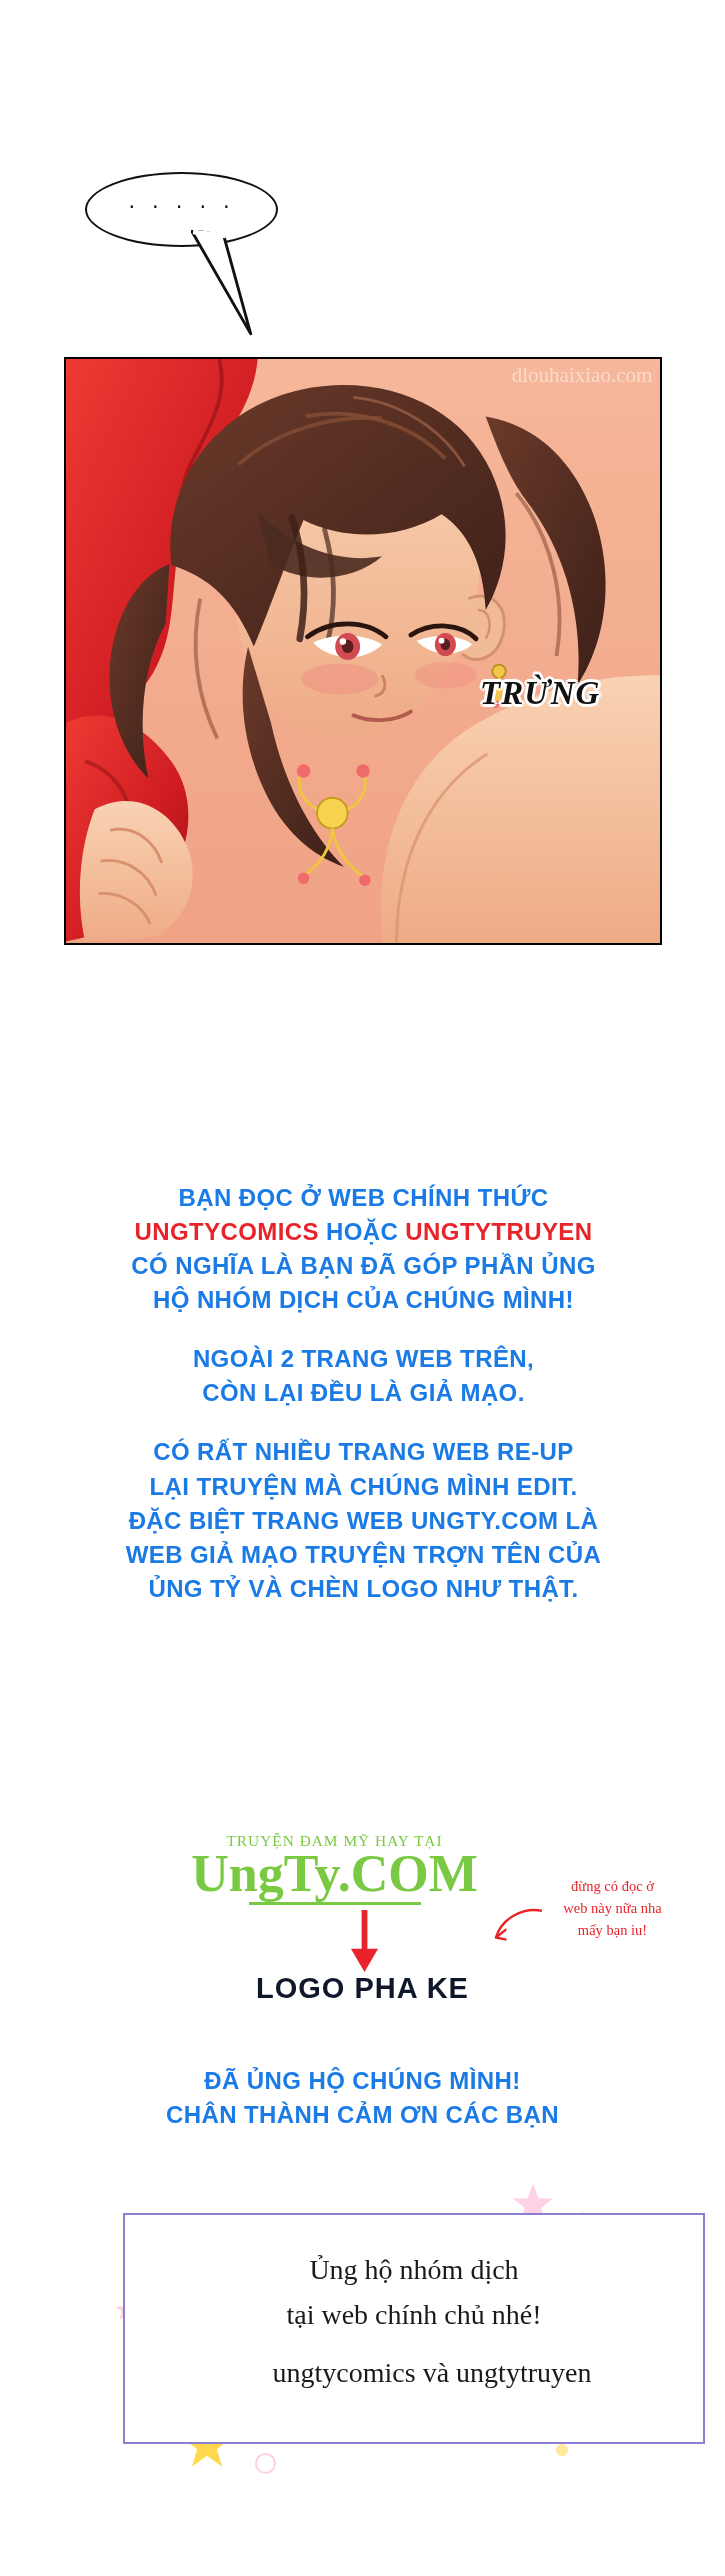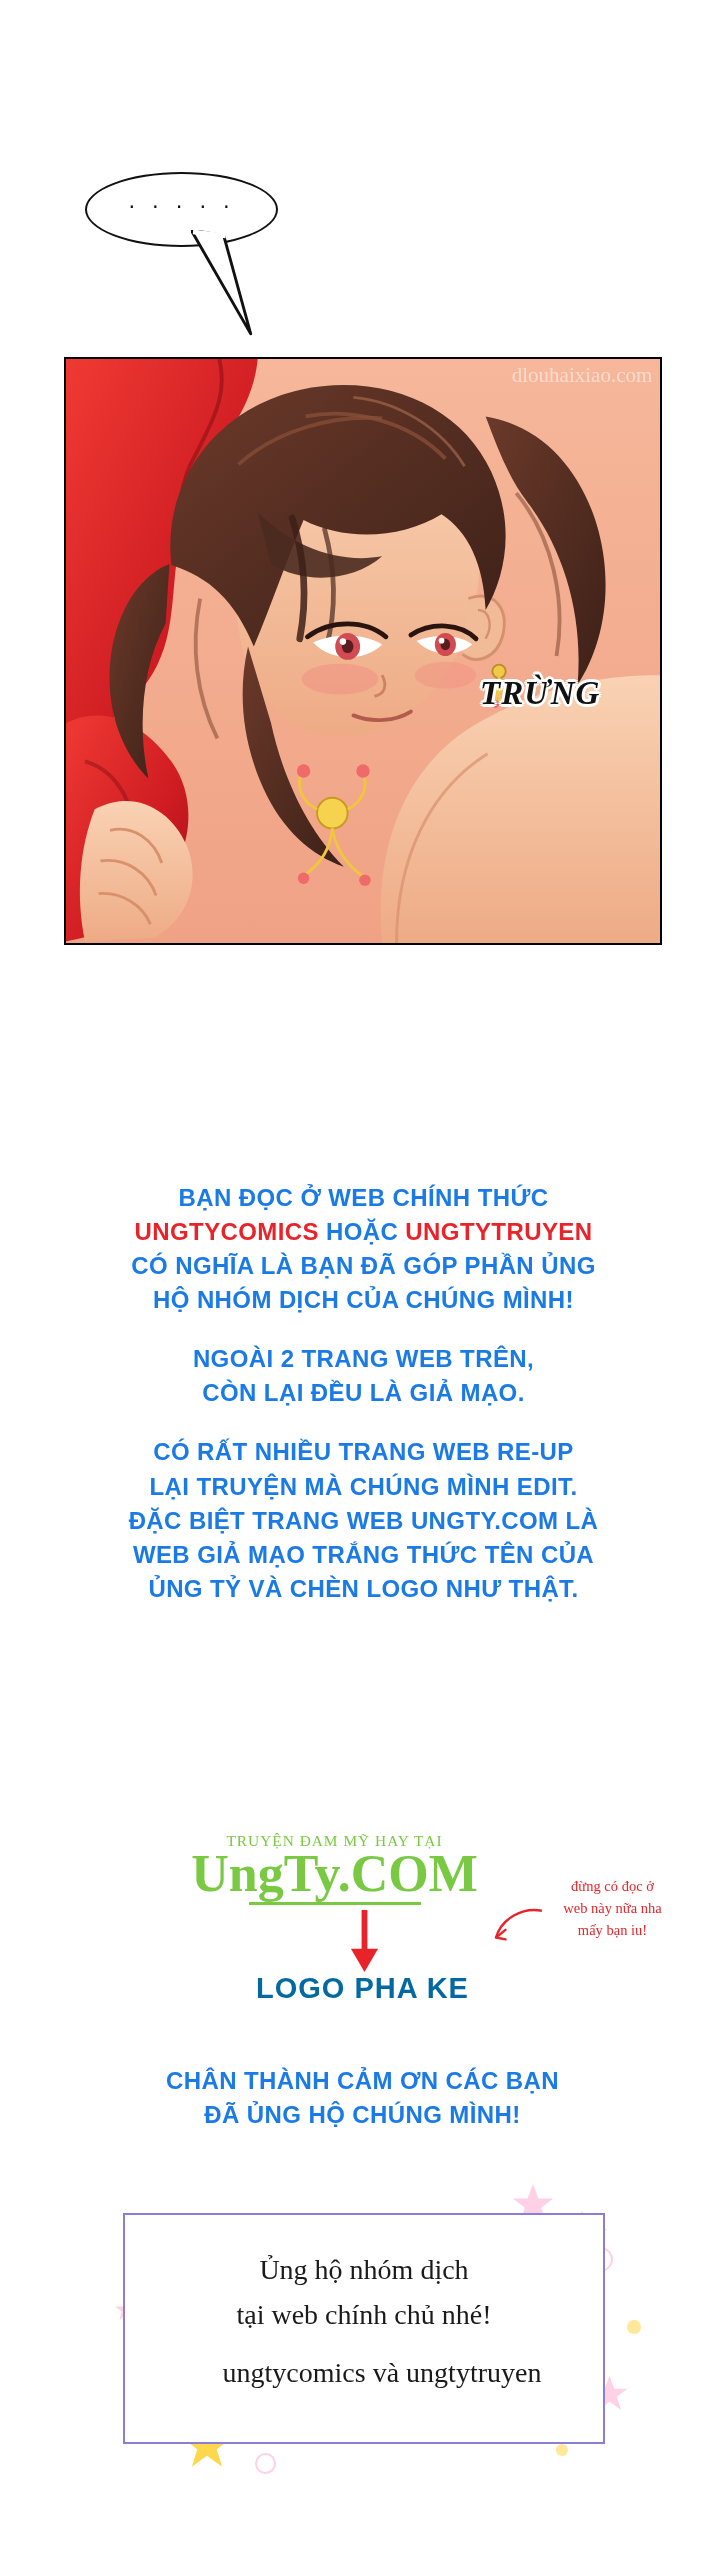--- a/index.html
+++ b/index.html
@@ -173,21 +173,21 @@
   .fake-label {
     position: absolute;
     left: 0;
     top: 1972px;
     width: 725px;
     text-align: center;
     font-family: "Liberation Sans", sans-serif;
     font-weight: bold;
     font-size: 29px;
     letter-spacing: 1px;
-    color: #0369a1;
+    color: #0f172a;
   }
 
   .thanks {
     position: absolute;
     left: 0;
     top: 2064px;
     width: 725px;
     text-align: center;
     font-family: "Liberation Sans", sans-serif;
     font-weight: bold;
@@ -195,21 +195,21 @@
     line-height: 1.42;
     color: #1a7ae6;
     letter-spacing: 0.4px;
   }
 
   
   .framebox {
     position: absolute;
     left: 123px;
     top: 2213px;
-    width: 482px;
+    width: 582px;
     height: 231px;
     border: 2.9px solid #8b7fd4;
     box-sizing: border-box;
     background: #fff;
     z-index: 2;
   }
   .framebox-inner {
     padding-top: 33px;
     text-align: center;
     font-family: "Liberation Serif", serif;
@@ -348,21 +348,21 @@
     <span>HỘ NHÓM DỊCH CỦA CHÚNG MÌNH!</span>
   </p>
   <p>
     <span>NGOÀI 2 TRANG WEB TRÊN,</span><br>
     <span>CÒN LẠI ĐỀU LÀ GIẢ MẠO.</span>
   </p>
   <p>
     <span>CÓ RẤT NHIỀU TRANG WEB RE-UP</span><br>
     <span>LẠI TRUYỆN MÀ CHÚNG MÌNH EDIT.</span><br>
     <span>ĐẶC BIỆT TRANG WEB UNGTY.COM LÀ</span><br>
-    <span>WEB GIẢ MẠO TRẮNG THỨC TÊN CỦA</span><br>
+    <span>WEB GIẢ MẠO TRUYỆN TRỢN TÊN CỦA</span><br>
     <span>ỦNG TỶ VÀ CHÈN LOGO NHƯ THẬT.</span>
   </p>
 </div>
 
 <div class="logo-area">
   <div class="logo-top">TRUYỆN ĐAM MỸ HAY TẠI</div>
   <div class="logo-main">UngTy.COM</div>
   <div class="logo-underline"></div>
 </div>
 
@@ -378,22 +378,22 @@
 </svg>
 
 <svg class="down-arrow" width="39" height="64" viewBox="0 0 40 66">
   <line x1="20" y1="0" x2="20" y2="46" stroke="#e8242a" stroke-width="6"></line>
   <polygon points="20,64 6,40 34,40" fill="#e8242a"></polygon>
 </svg>
 
 <div class="fake-label">LOGO PHA KE</div>
 
 <div class="thanks">
+  <div>ĐÃ ỦNG HỘ CHÚNG MÌNH!</div>
   <div>CHÂN THÀNH CẢM ƠN CÁC BẠN</div>
-  <div>ĐÃ ỦNG HỘ CHÚNG MÌNH!</div>
 </div>
 
 <svg class="star" style="left:511px; top:2182px;" width="44" height="44" viewBox="0 0 24 24">
   <polygon points="12,1 15,9 23,9 16.5,14 19,22 12,17 5,22 7.5,14 1,9 9,9" fill="#ffd1e6"></polygon>
 </svg>
 <svg class="star" style="left:555px; top:2209px;" width="54" height="54" viewBox="0 0 24 24">
   <polygon points="12,1 15,9 23,9 16.5,14 19,22 12,17 5,22 7.5,14 1,9 9,9" fill="#ffd84d"></polygon>
 </svg>
 <svg class="star" style="left:590px; top:2374px;" width="39" height="39" viewBox="0 0 24 24">
   <polygon points="12,1 15,9 23,9 16.5,14 19,22 12,17 5,22 7.5,14 1,9 9,9" fill="#ffd1e6"></polygon>

